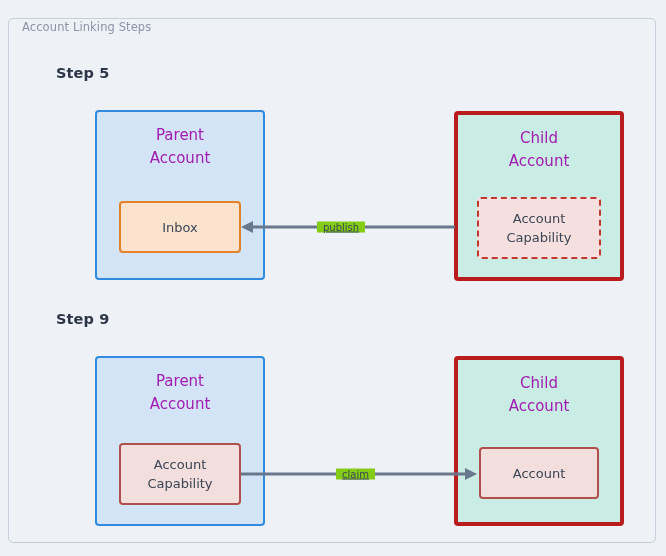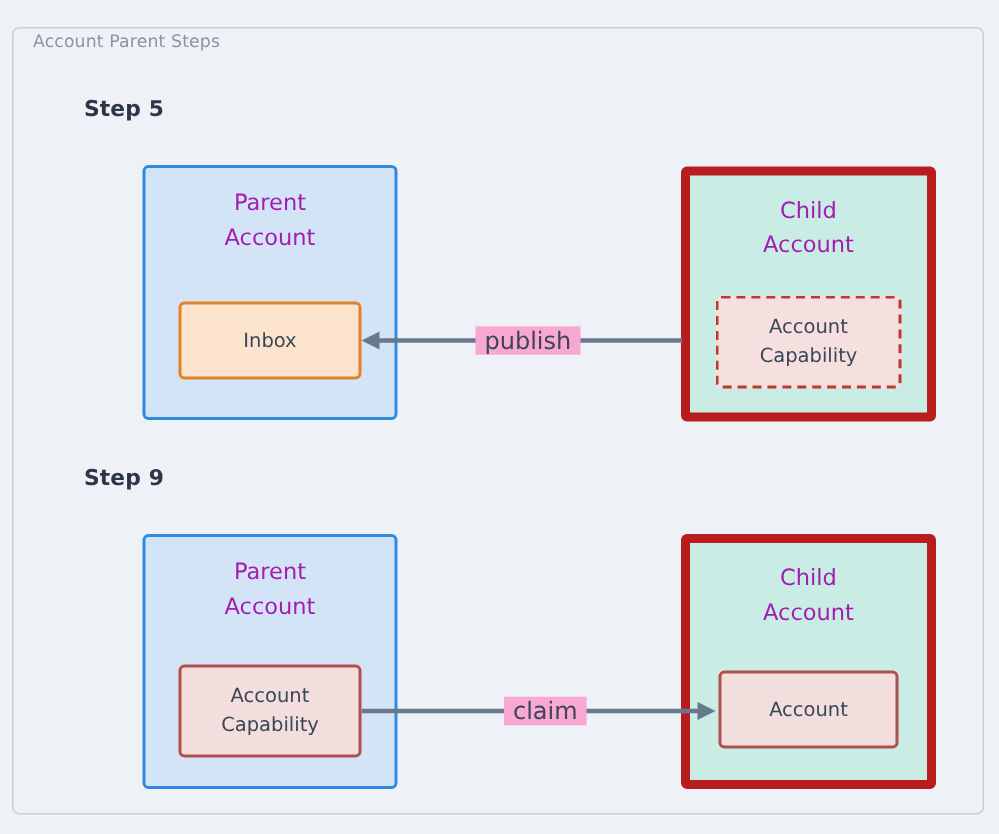--- a/index.html
+++ b/index.html
@@ -55,21 +55,21 @@
     position: absolute;
     box-sizing: border-box;
     border-radius: 4px;
   }
   .account-box.parent {
     background: #d4e4f7;
     border: 2px solid #2f8ae0;
   }
   .account-box.child {
     background: #c9ece5;
-    border: 6px solid #b91c1c;
+    border: 4px solid #b91c1c;
   }
   .account-box-title {
     position: absolute;
     left: 0;
     right: 0;
     top: 12px;
     text-align: center;
     font-size: 15px;
     line-height: 23px;
     color: #a21caf;
@@ -123,41 +123,42 @@
   #step2-account               { left: 470px; top: 428px; width: 120px; height: 52px; }
 
   
   .connector {
     position: absolute;
     height: 30px;
   }
   .connector svg { display: block; }
   .connector-label {
     position: absolute;
-    font-size: 16px;
+    font-size: 10px;
     color: #3b4656;
-    background: #f9a8d4;
+    background: #84cc16;
     padding: 0 6px;
     white-space: nowrap;
     top: 50%;
     transform: translateY(-50%);
     left: 50%;
     margin-left: -34px;
+    text-decoration: underline;
   }
   #connector-publish { left: 230px; top: 193px; width: 216px; }
   #connector-publish .connector-label { margin-left: -30px; }
   #connector-claim   { left: 232px; top: 440px; width: 238px; text-align: right; }
   #connector-claim .connector-label { margin-left: -24px; }
 </style>
 </head>
 <body>
 
 <div id="diagram-frame">
 
-  <div id="diagram-caption">Account Parent Steps</div>
+  <div id="diagram-caption">Account Linking Steps</div>
 
   <div id="step-1-heading" class="step-heading">Step 5</div>
 
   <div id="step1-parent-account" class="account-box parent">
     <div class="account-box-title">Parent
 Account</div>
   </div>
 
   <div id="step1-inbox" class="resource-box inbox">Inbox</div>
 

